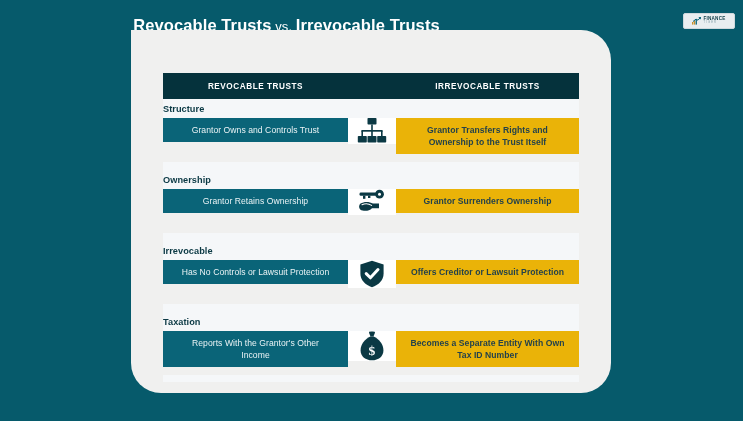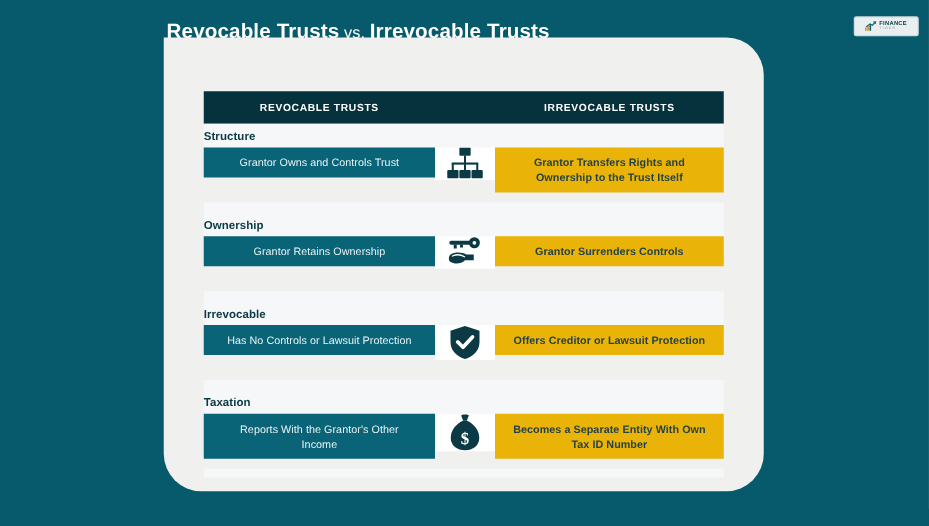--- a/index.html
+++ b/index.html
@@ -231,21 +231,21 @@
           <svg width="30" height="26" viewBox="0 0 30 26" class="icon-svg">
             <circle cx="22.5" cy="5.2" r="4.4" fill="#0b3944"></circle>
             <circle cx="22.5" cy="5.2" r="1.5" fill="#ffffff"></circle>
             <rect x="2.5" y="3.6" width="17" height="3.2" rx="1.4" fill="#0b3944"></rect>
             <rect x="6" y="6.6" width="2.4" height="3.2" fill="#0b3944"></rect>
             <rect x="11" y="6.6" width="2.4" height="2.4" fill="#0b3944"></rect>
             <path d="M3.5 14.6 C7 12.4 12.5 12.6 16 14.6 L22 14.6 L22 19.2 L15 19.2 C12 22.4 6.5 22.6 3.2 20.4 C1.6 19.2 1.8 15.8 3.5 14.6 Z" fill="#0b3944"></path>
             <path d="M5 15.8 C8 14.4 12 14.8 14.6 16.4" stroke="#ffffff" stroke-width="1.1" fill="none" stroke-linecap="round"></path>
           </svg>
         </div>
-        <div class="cell cell-right col-right">Grantor Surrenders Controls</div>
+        <div class="cell cell-right col-right">Grantor Surrenders Ownership</div>
       </div>
       <div class="spacer"></div>
 
       <div class="section-label">Irrevocable</div>
       <div class="row-body">
         <div class="cell cell-left col-left">Has No Controls or Lawsuit Protection</div>
         <div class="cell cell-icon col-icon">
           <svg width="26" height="28" viewBox="0 0 26 28" class="icon-svg">
             <path d="M13 0.8 L24.6 4.6 L24.6 13.6 C24.6 20.4 19.6 25.2 13 27.2 C6.4 25.2 1.4 20.4 1.4 13.6 L1.4 4.6 Z" fill="#0b3944"></path>
             <path d="M7.2 13.6 L11.4 17.8 L19 9.6" stroke="#ffffff" stroke-width="3" fill="none" stroke-linecap="round" stroke-linejoin="round"></path>

